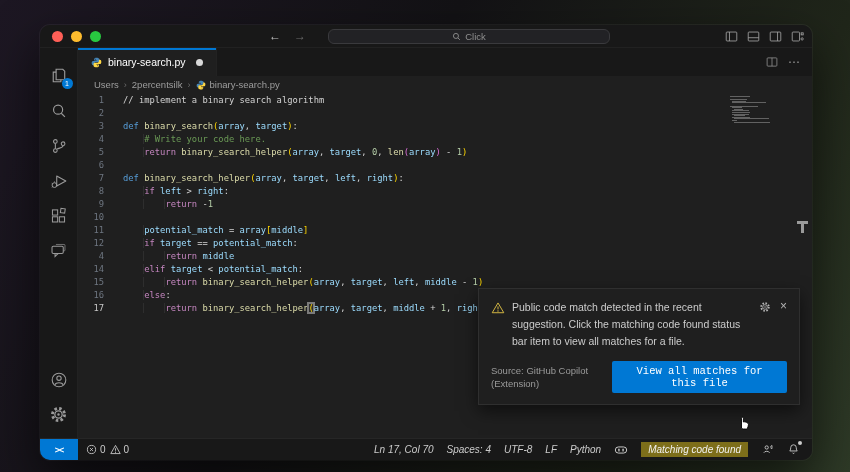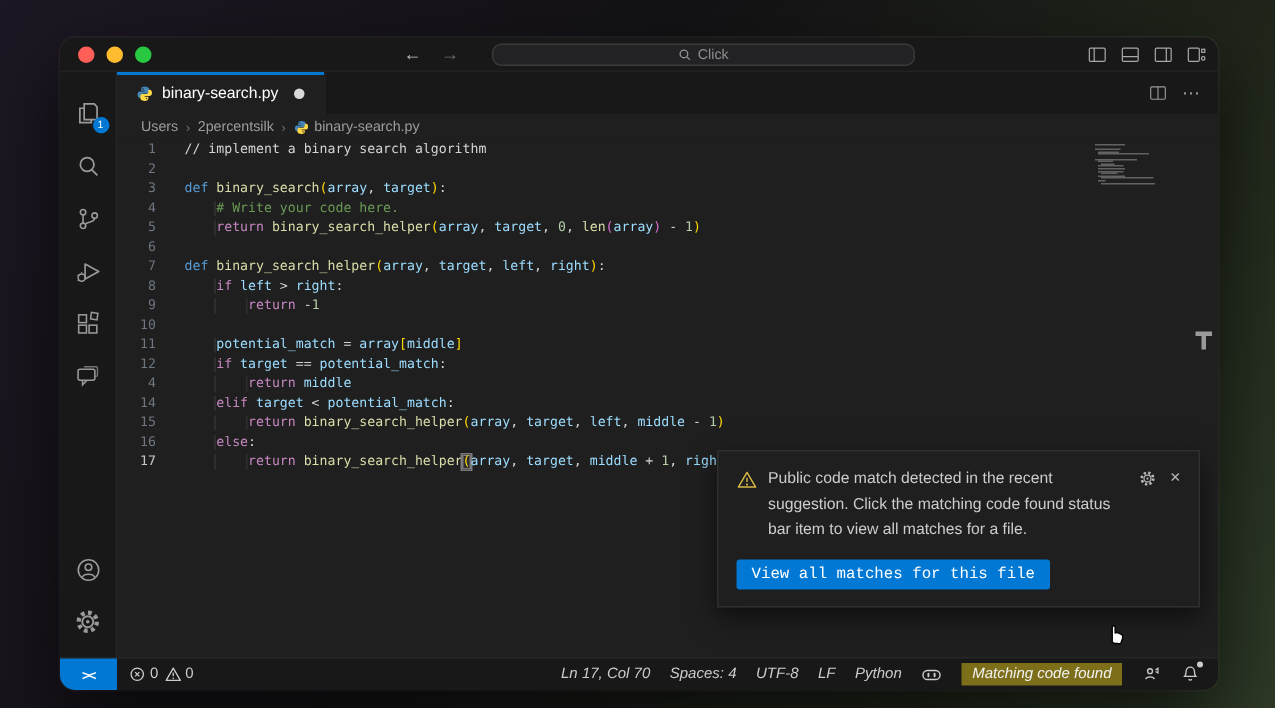--- a/index.html
+++ b/index.html
@@ -291,20 +291,21 @@
               </svg>
             <div class="toast-msg">Public code match detected in the recent suggestion. Click the matching code found status bar item to view all matches for a file.</div>
             <div class="toast-icons">
               <svg class="ic" width="12" height="12" viewBox="0 0 16 16">
                   <use href="#icon-gear"></use>
                 </svg>
               <span class="toast-close">×</span>
             </div>
           </div>
           <div class="toast-bottom">
+            <span class="toast-src">Source: GitHub Copilot (Extension)</span>
             <button class="toast-btn">View all matches for this file</button>
           </div>
         </div>
       </div>
     </div>
   </div>
 
   <div class="statusbar">
     <div class="remote">&gt;&lt;</div>
     <div class="sb-left">

